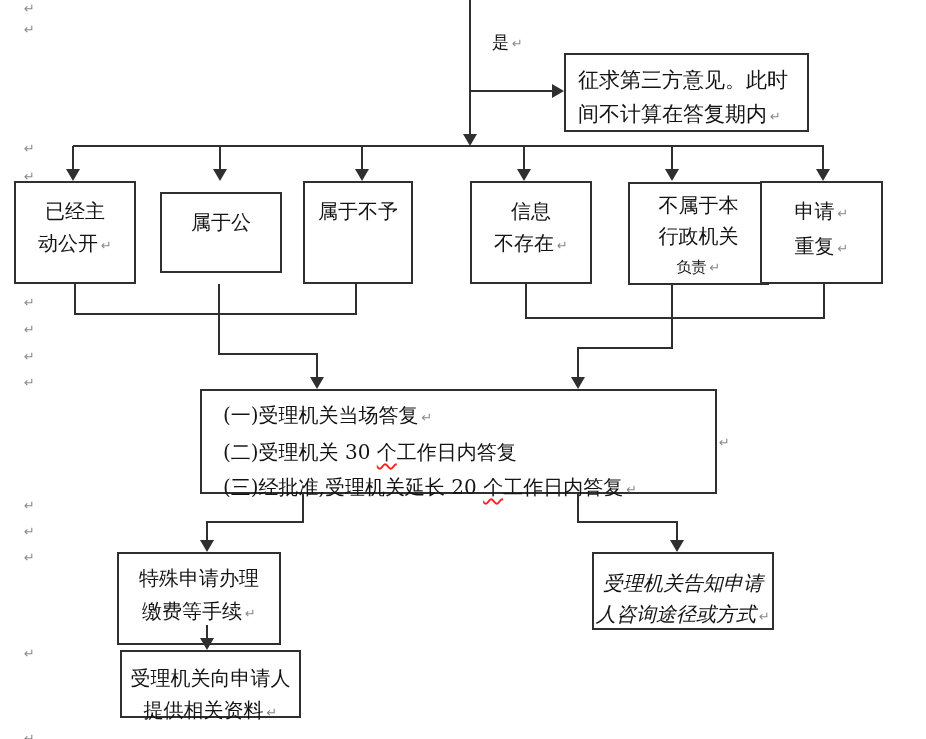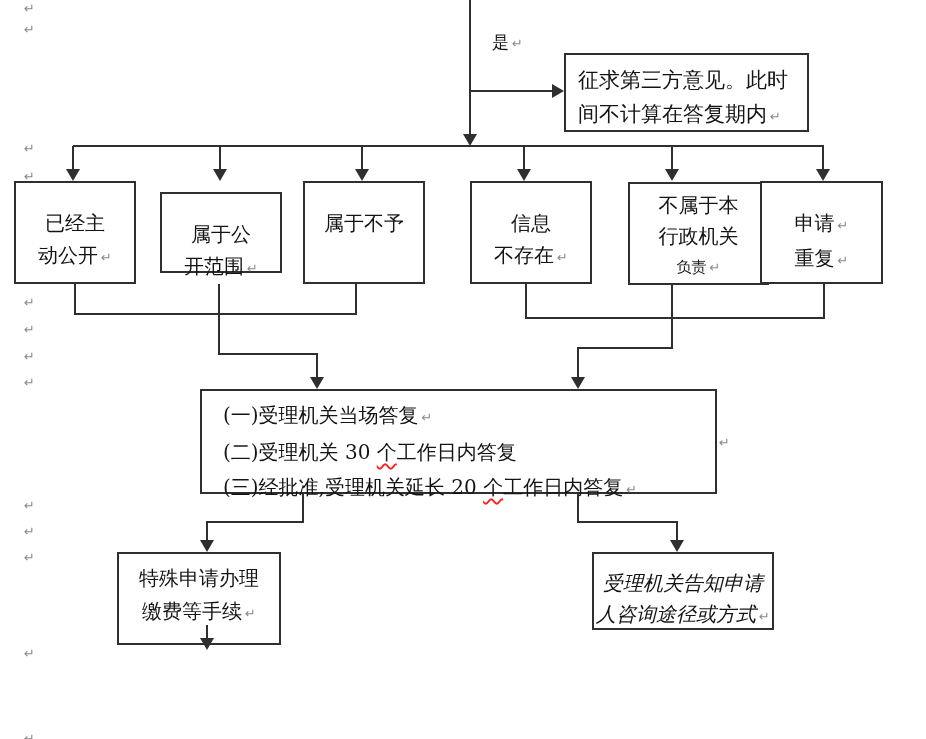--- a/index.html
+++ b/index.html
@@ -21,21 +21,21 @@
   .arr-right{position:absolute;width:0;height:0;
     border-top:7px solid transparent;border-bottom:7px solid transparent;
     border-left:12px solid var(--line);}
 
   
   .fbox{position:absolute;box-sizing:border-box;border:2px solid var(--line);
     background:#fff;text-align:center;font-size:20px;line-height:32px;}
   .bl{display:block;white-space:nowrap;}
 
   .box-third{padding:8px 0 0 12px;text-align:left;font-size:21px;line-height:34px;}
-  .box-row{padding-top:24px;}
+  .box-row{padding-top:12px;}
   .box-row5{padding-top:6px;line-height:31px;}
   .box-row5 .small{font-size:15px;}
   .box-reply{padding:7px 12px 0 21px;text-align:left;font-size:20px;line-height:35px;}
   .box-special{padding-top:8px;line-height:33px;}
   .box-provide{padding-top:10px;line-height:32px;overflow:visible;}
   .box-inform{padding-top:14px;line-height:31px;font-style:italic;}
 
   
   .pmark{position:absolute;font-size:13px;line-height:13px;color:var(--pmk);
     font-family:"DejaVu Sans","Liberation Sans",sans-serif;}
@@ -99,23 +99,22 @@
   <div class="arr-down" style="left:665px;top:169px"></div>
   <div class="vline" style="left:822px;top:146px;height:24px"></div>
   <div class="arr-down" style="left:816px;top:169px"></div>
 
   <div class="fbox box-row" style="left:14px;top:181px;width:122px;height:103px">
     <span class="bl"><span>已经主</span></span>
     <span class="bl"><span>动公开</span><span class="pmk">↵</span></span>
   </div>
   <div class="fbox box-row" style="left:160px;top:192px;width:122px;height:81px">
     <span class="bl"><span>属于公</span></span>
-    <span class="bl"><span>开范围</span><span class="pmk">↵</span></span>
   </div>
-  <div class="fbox box-row" style="left:303px;top:181px;width:122px;height:103px">
+  <div class="fbox box-row" style="left:303px;top:181px;width:110px;height:103px">
     <span class="bl"><span>属于不予</span></span>
   </div>
   <div class="fbox box-row" style="left:470px;top:181px;width:122px;height:103px">
     <span class="bl"><span>信息</span></span>
     <span class="bl"><span>不存在</span><span class="pmk">↵</span></span>
   </div>
   <div class="fbox box-row box-row5" style="left:628px;top:182px;width:141px;height:103px">
     <span class="bl"><span>不属于本</span></span>
     <span class="bl"><span>行政机关</span></span>
     <span class="bl small"><span>负责</span><span class="pmk">↵</span></span>
@@ -153,20 +152,24 @@
   <div class="arr-down" style="left:200px;top:540px"></div>
 
   <div class="fbox box-special" style="left:117px;top:552px;width:164px;height:93px">
     <span class="bl"><span>特殊申请办理</span></span>
     <span class="bl"><span>缴费等手续</span><span class="pmk">↵</span></span>
   </div>
 
   <div class="vline" style="left:206px;top:625px;height:13px"></div>
   <div class="arr-down" style="left:200px;top:638px"></div>
 
+  <div class="fbox box-provide" style="left:120px;top:650px;width:181px;height:68px">
+    <span class="bl"><span>受理机关向申请人</span></span>
+    <span class="bl"><span>提供相关资料</span><span class="pmk">↵</span></span>
+  </div>
 
   <div class="vline" style="left:577px;top:494px;height:29px"></div>
   <div class="hline" style="left:577px;top:521px;width:101px"></div>
   <div class="vline" style="left:676px;top:521px;height:19px"></div>
   <div class="arr-down" style="left:670px;top:540px"></div>
 
   <div class="fbox box-inform" style="left:592px;top:552px;width:182px;height:78px">
     <span class="bl"><span>受理机关告知申请</span></span>
     <span class="bl"><span>人咨询途径或方式</span><span class="pmk">↵</span></span>
   </div>

